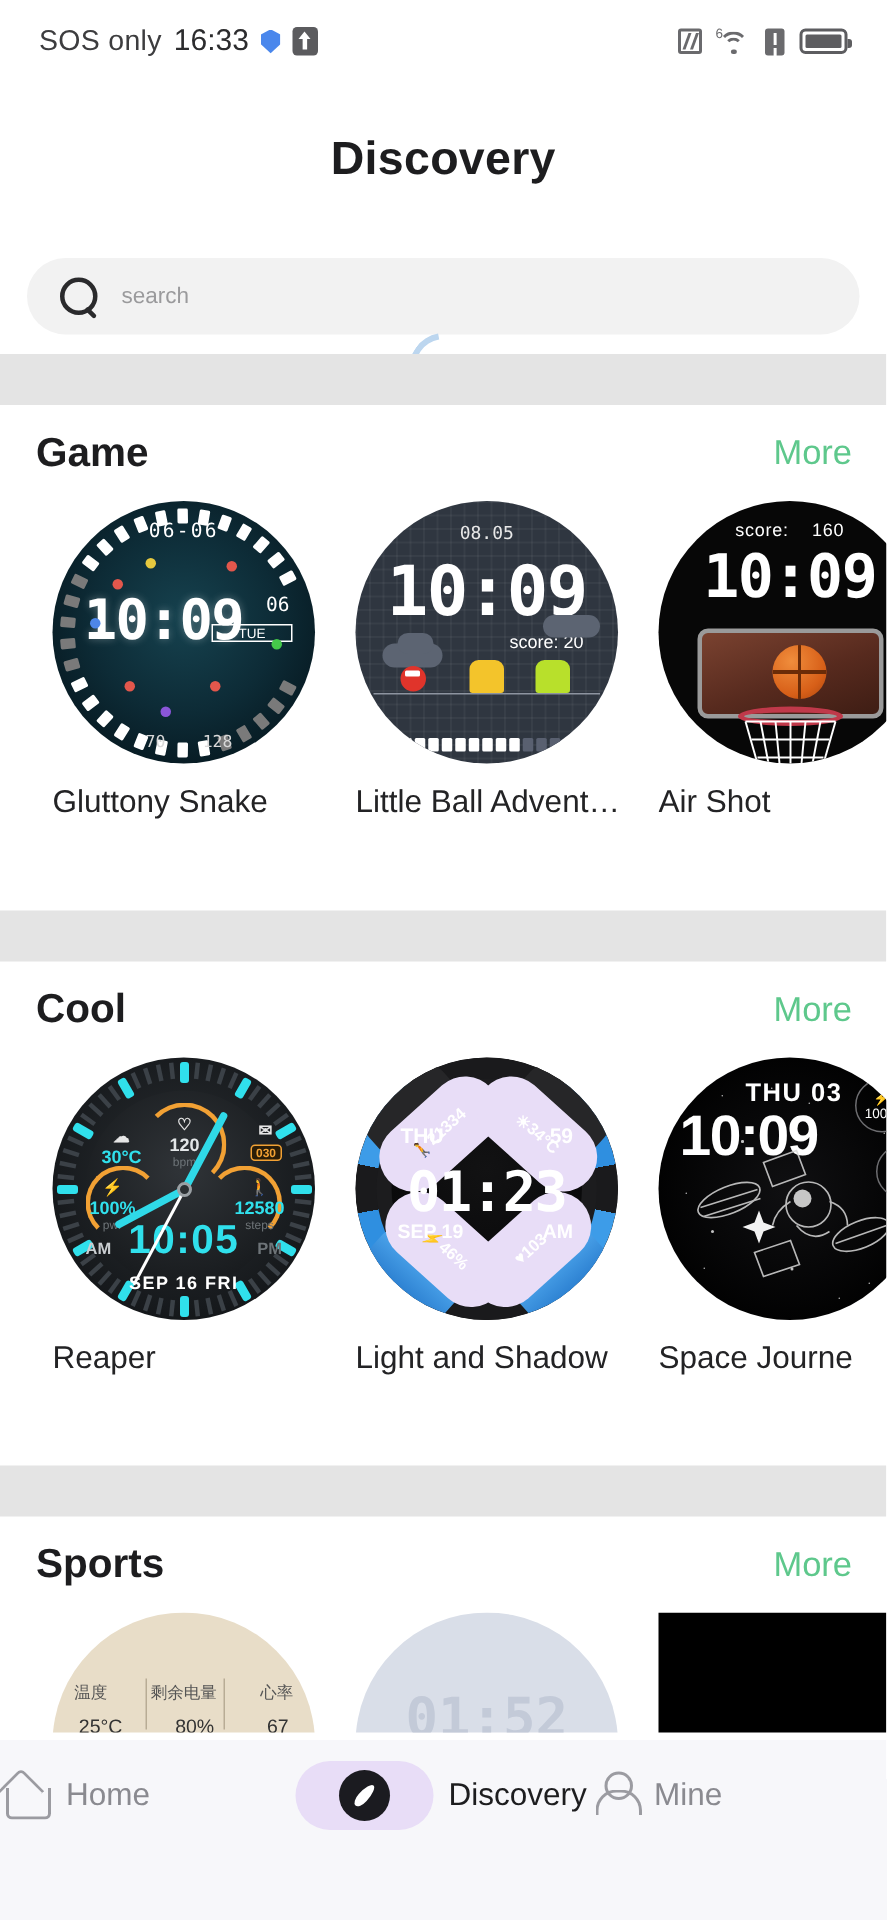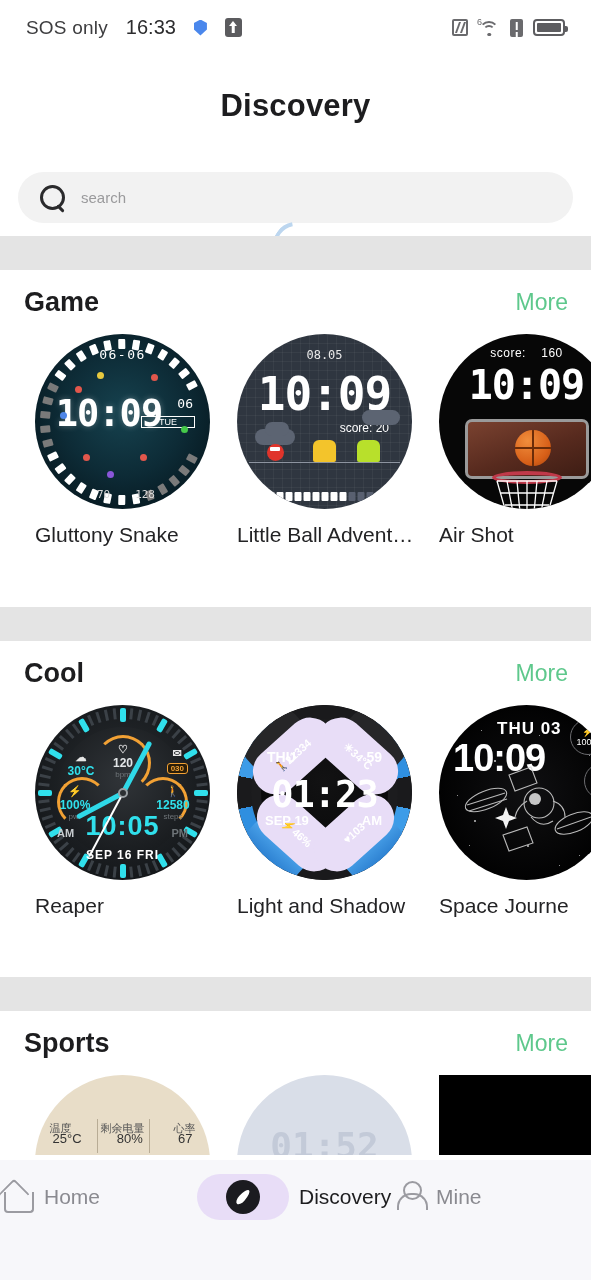--- a/index.html
+++ b/index.html
@@ -10,21 +10,21 @@
     -webkit-font-smoothing:antialiased;
   }
   .phone{ position:relative; width:591px; height:1280px; background:#fff; overflow:hidden; }
 
   
   .statusbar{
     position:absolute; left:0; top:0; width:591px; height:55px;
     display:flex; align-items:center; justify-content:space-between;
     padding:0 26px; color:#3b3b3d;
   }
-  .sb-left{ display:flex; align-items:center; gap:18px; }
+  .sb-left{ display:flex; align-items:center; gap:8px; }
   .sb-carrier{ font-size:19px; font-weight:500; letter-spacing:.2px; color:#3d3d3f;}
   .sb-time{ font-size:20px; font-weight:500; color:#2c2c2e; }
   .sb-shield{ width:13px;height:16px;background:#4a87ec;
     clip-path:polygon(50% 0,100% 22%,100% 62%,50% 100%,0 62%,0 22%); display:inline-block;}
   .sb-upload{ width:17px;height:19px;background:#5b5b5e;border-radius:3px;position:relative;}
   .sb-upload:before{content:"";position:absolute;left:50%;top:3px;transform:translateX(-50%);
     width:0;height:0;border-left:4px solid transparent;border-right:4px solid transparent;border-bottom:5px solid #fff;}
   .sb-upload:after{content:"";position:absolute;left:50%;top:7px;transform:translateX(-50%);
     width:2.5px;height:8px;background:#fff;}
   .sb-right{ display:flex; align-items:center; gap:10px; }
@@ -198,21 +198,21 @@
     color:#fff;font-size:9px;display:flex;flex-direction:column;align-items:center;justify-content:center;}
 
   
   .sports-row{ position:relative; height:80px; overflow:hidden; }
   .sp-face{ position:absolute; top:0; width:175px; height:175px; border-radius:50%; overflow:hidden;}
   .sp0{ left:35px; background:#e8ddc8; }
   .sp1{ left:237px; background:#d9dee8; }
   .sp2{ left:439px; background:#000; border-radius:0; }
   .sp0 .hdr{ position:absolute;top:46px;width:100%;display:flex;justify-content:space-around;
     color:#555;font-size:11px;}
-  .sp0 .vals{ position:absolute;top:56px;width:100%;display:flex;justify-content:space-around;
+  .sp0 .vals{ position:absolute;top:68px;width:100%;display:flex;justify-content:space-around;
     color:#333;font-size:13px;}
   .sp0 .bar{ position:absolute;top:44px;width:1px;height:34px;background:#b8ac95;}
   .sp1 .t{ position:absolute;top:50px;width:100%;text-align:center;color:#c3cad8;
     font-size:36px;font-weight:700;font-family:"DejaVu Sans Mono",monospace;}
 
   
   .tabbar{ position:absolute;left:0;bottom:0;width:591px;height:120px;background:#f7f7fa;
     display:flex;align-items:flex-start;padding-top:14px;}
   .tab{ flex:1;display:flex;flex-direction:row;align-items:center;gap:10px;}
   .tab-label{ font-size:21px;color:#8a8a90; }

